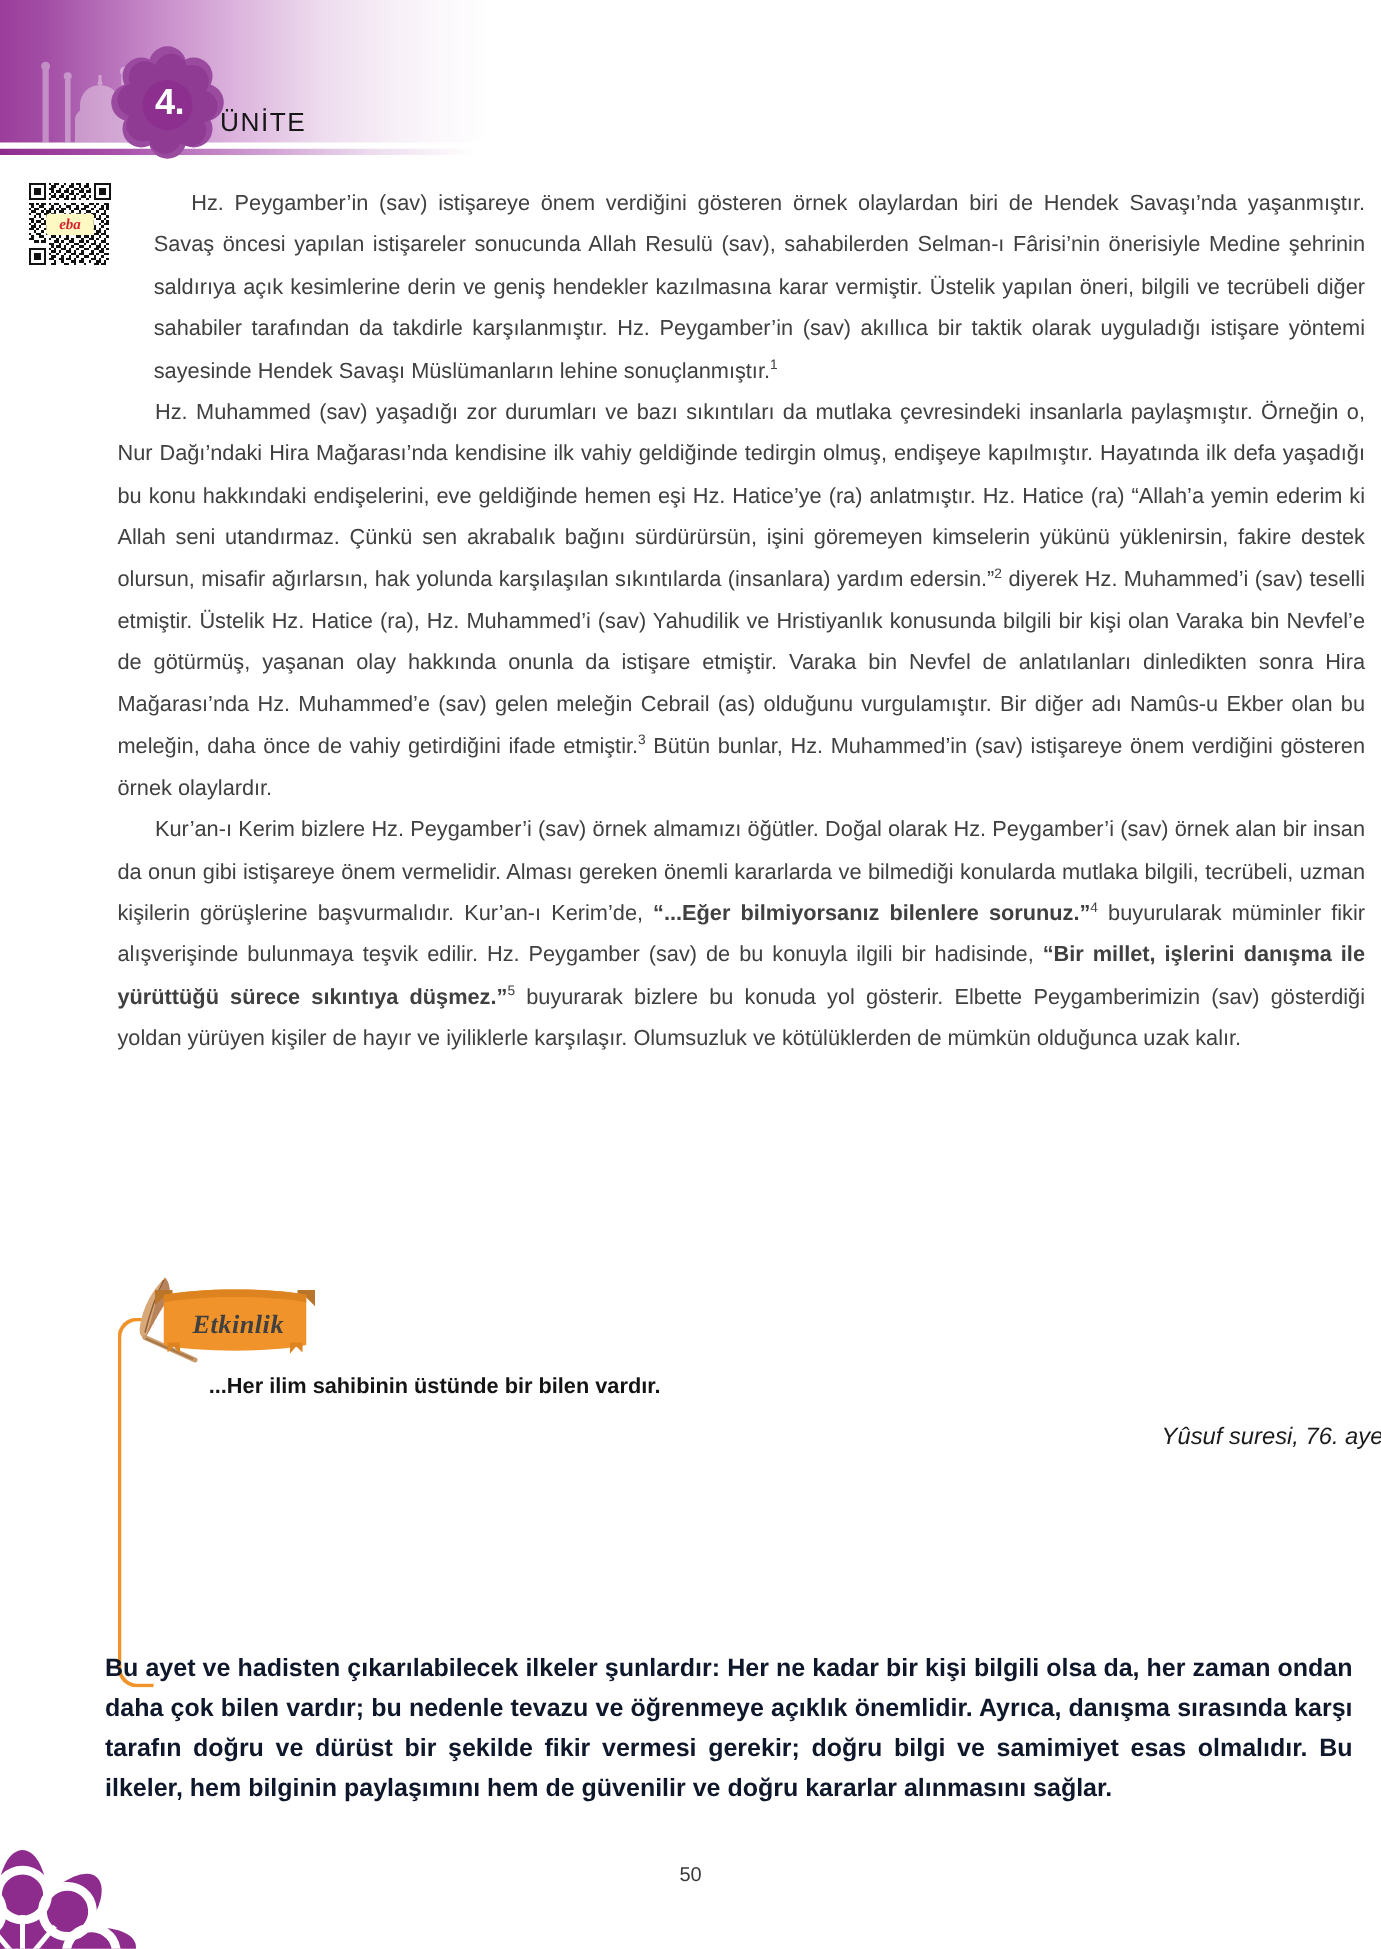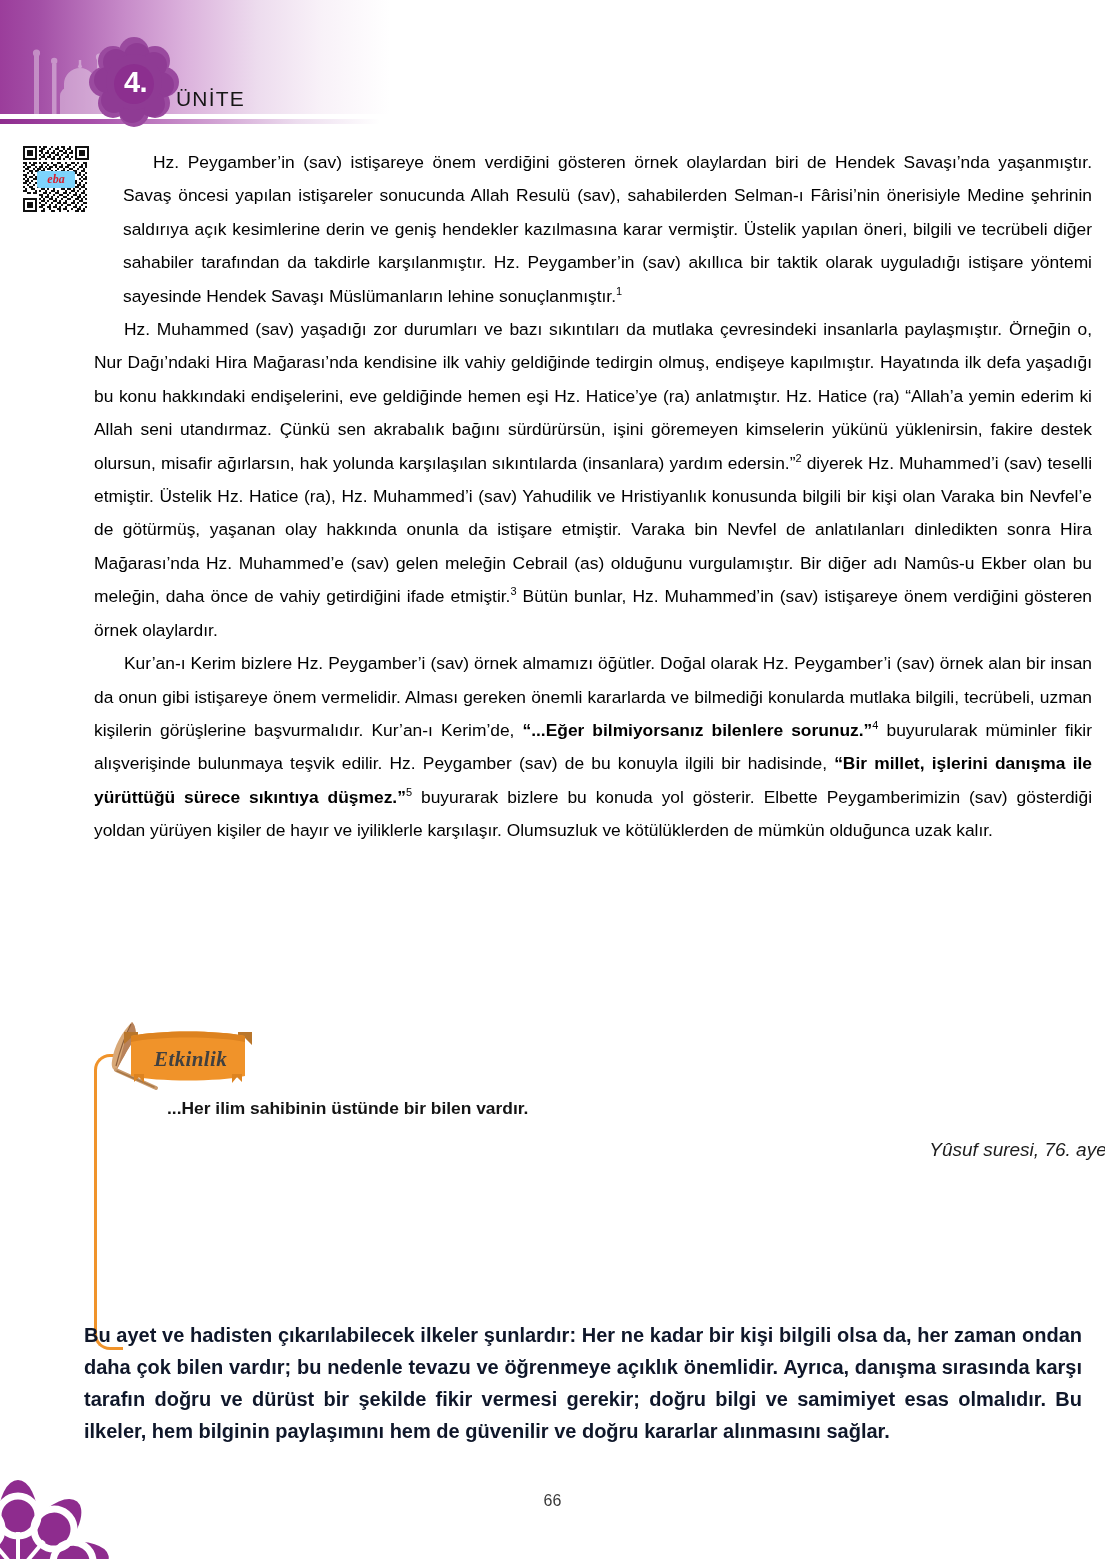--- a/index.html
+++ b/index.html
@@ -101,21 +101,21 @@
     width: 66px;
     height: 66px;
   }
   .qr-wrap svg { display: block; }
   .qr-logo {
     position: absolute;
     left: 14px;
     top: 25px;
     width: 38px;
     height: 17px;
-    background: #7dd3fc;
+    background: #fef9c3;
     border-radius: 2px;
     color: #d8202f;
     font-size: 12px;
     font-weight: bold;
     font-style: italic;
     line-height: 17px;
     text-align: center;
     font-family: "Liberation Serif", serif;
   }
 
@@ -126,21 +126,21 @@
     top: 146px;
     width: 998px;
   }
   p.para {
     margin: 0 0 0 0;
     text-align: justify;
     text-justify: inter-word;
     font-size: 17.4px;
     line-height: 33.4px;
     text-indent: 30px;
-    color: #000000;
+    color: #404040;
   }
   p.para + p.para { margin-top: 0; }
   .p1 { padding-left: 29px; text-indent: 26px; }
   sup { font-size: 11px; vertical-align: super; line-height: 0; }
   b.h { font-weight: bold; }
 
   
   .activity {
     position: absolute;
     left: 94px;
@@ -654,13 +654,13 @@
     <g stroke="#ffffff" stroke-width="4">
       <line x1="0" y1="0" x2="0" y2="-40"></line>
       <line x1="0" y1="0" x2="26" y2="-31"></line>
       <line x1="0" y1="0" x2="40" y2="-7"></line>
       <line x1="0" y1="0" x2="-26" y2="-31"></line>
       <line x1="0" y1="0" x2="-40" y2="-7"></line>
     </g>
   </g>
 </svg>
 
-<div class="page-no">66</div>
+<div class="page-no">50</div>
 
 </body></html>

